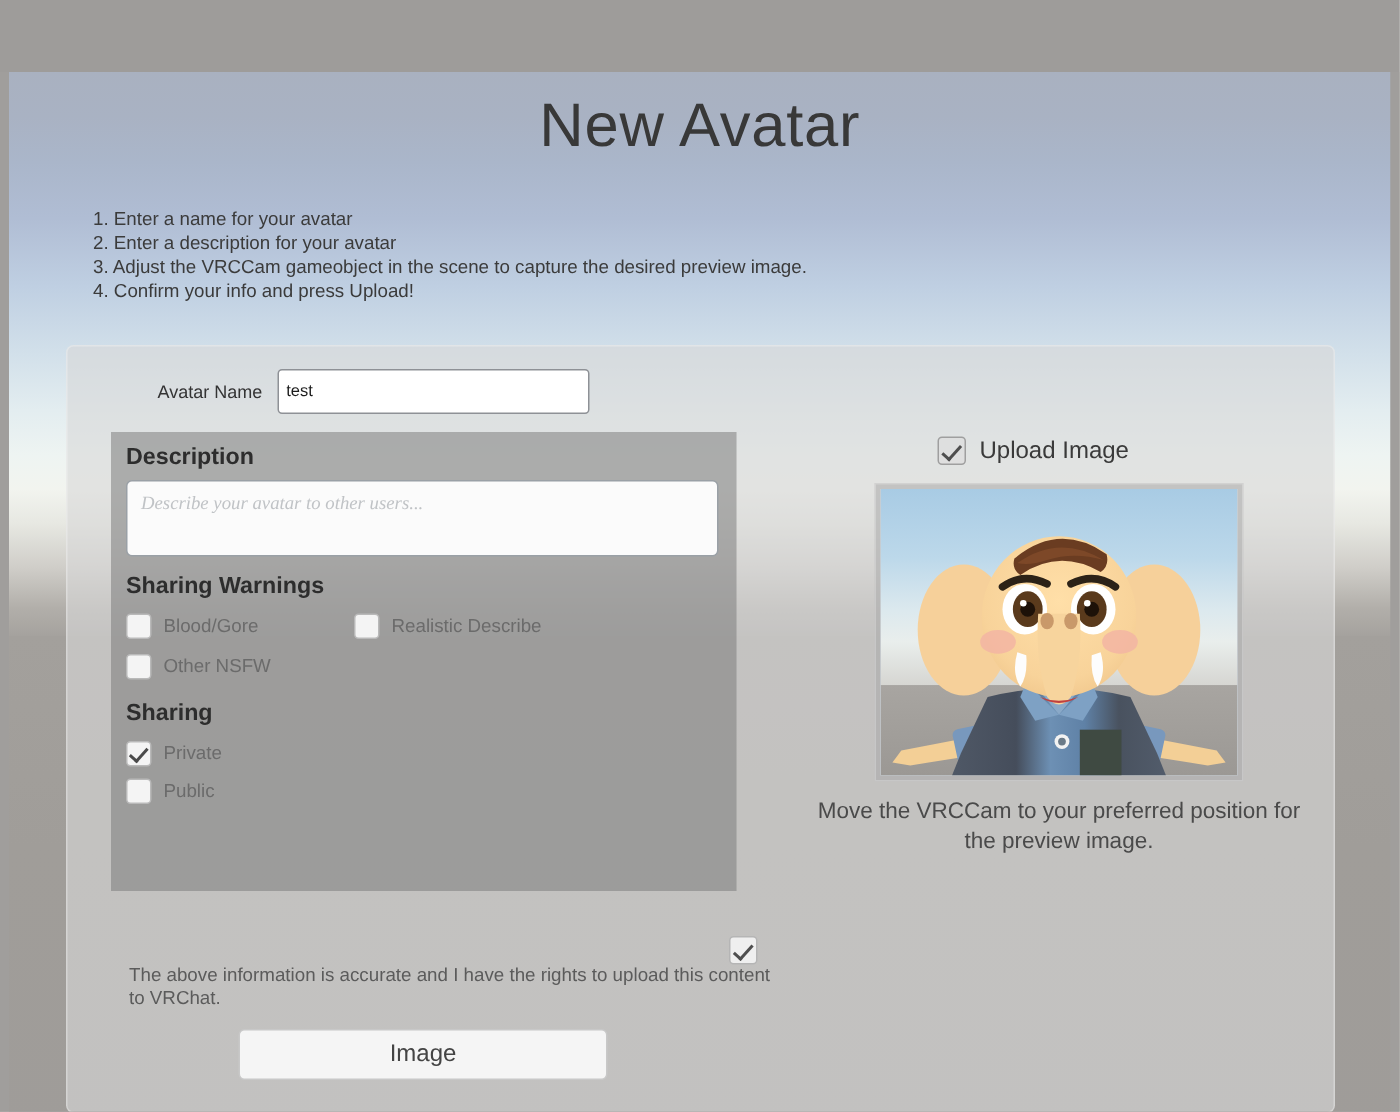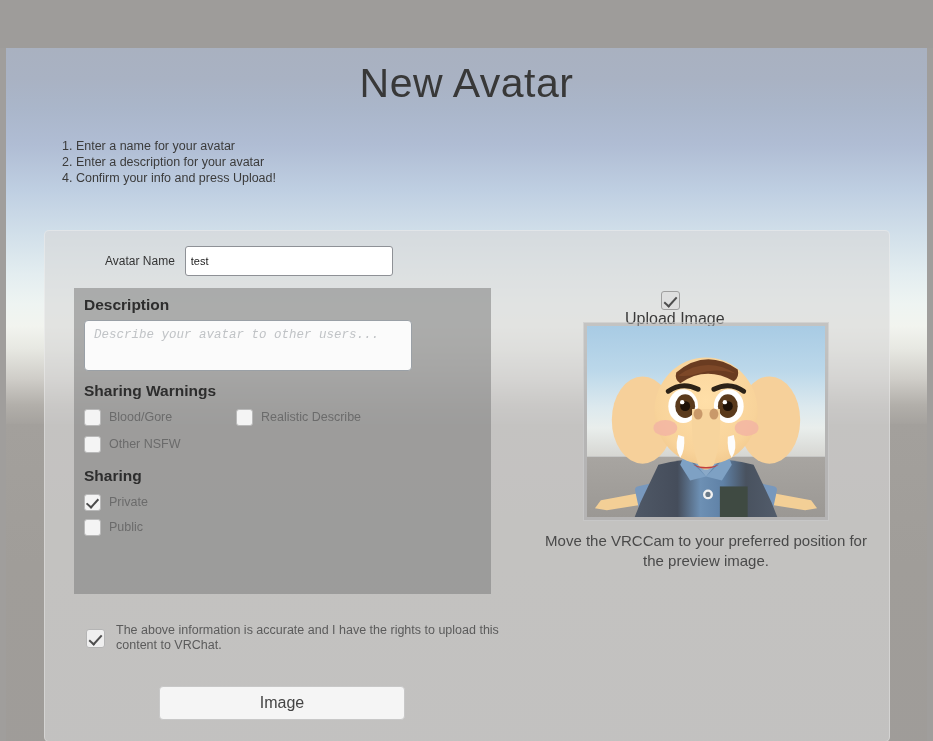--- a/index.html
+++ b/index.html
@@ -132,29 +132,29 @@
     padding: 8px 10px 0 10px;
   }
   .section-head {
     font-size: 15.5px;
     font-weight: bold;
     color: #2d2d2d;
     margin: 0 0 6px 0;
   }
   #description-input {
     display: block;
-    width: 328px;
+    width: 395px;
     height: 51px;
     border: 1px solid #9aa0a6;
     border-radius: 4px;
     background: #fbfbfb;
     box-sizing: border-box;
     padding: 7px 9px;
     font-size: 12.5px;
-    font-family: Liberation Mono, monospace;
+    font-family: Liberation Serif, serif;
     color: #313131;
     resize: none;
     outline: none;
   }
   #description-input::placeholder {
     color: #c0c3c6;
     font-style: italic;
   }
   #content-warnings-head { margin-top: 11px; }
   #sharing-head { margin-top: 12px; }
@@ -197,21 +197,20 @@
   }
   #sharing-list .cb-row { margin-bottom: 3px; }
 
   
   #upload-image-row {
     position: absolute;
     left: 580px;
     top: 60px;
     display: flex;
     align-items: center;
-    flex-direction: column;
   }
   #upload-image-checkbox {
     width: 19px;
     height: 19px;
     border-radius: 3px;
     background: rgba(222,222,222,0.75);
     border: 1px solid #9f9f9f;
     box-sizing: border-box;
     position: relative;
     margin-right: 9px;
@@ -260,22 +259,23 @@
     line-height: 20px;
     color: #4a4a4a;
   }
 
   
   #confirm-row {
     position: absolute;
     left: 41px;
     top: 392px;
     display: flex;
-    align-items: center;
+    align-items: flex-end;
     width: 430px;
+    flex-direction: column;
   }
   #confirm-checkbox {
     width: 19px;
     height: 19px;
     border-radius: 3px;
     background: #efefef;
     border: 1px solid #b5b5b5;
     box-sizing: border-box;
     position: relative;
     flex: 0 0 auto;
@@ -324,20 +324,21 @@
   <div id="scene-viewport">
     <div id="sky"></div>
     <div id="ground"></div>
   </div>
 
   <div id="page-title">New Avatar</div>
 
   <div id="instructions">
     <div>1. Enter a name for your avatar</div>
     <div>2. Enter a description for your avatar</div>
+    <div>3. Adjust the VRCCam gameobject in the scene to capture the desired preview image.</div>
     <div>4. Confirm your info and press Upload!</div>
   </div>
 
   <div id="main-panel">
 
     <div id="avatar-name-row">
       <span id="avatar-name-label">Avatar Name</span>
       <input id="avatar-name-input" type="text" value="test" style="">
     </div>
 

